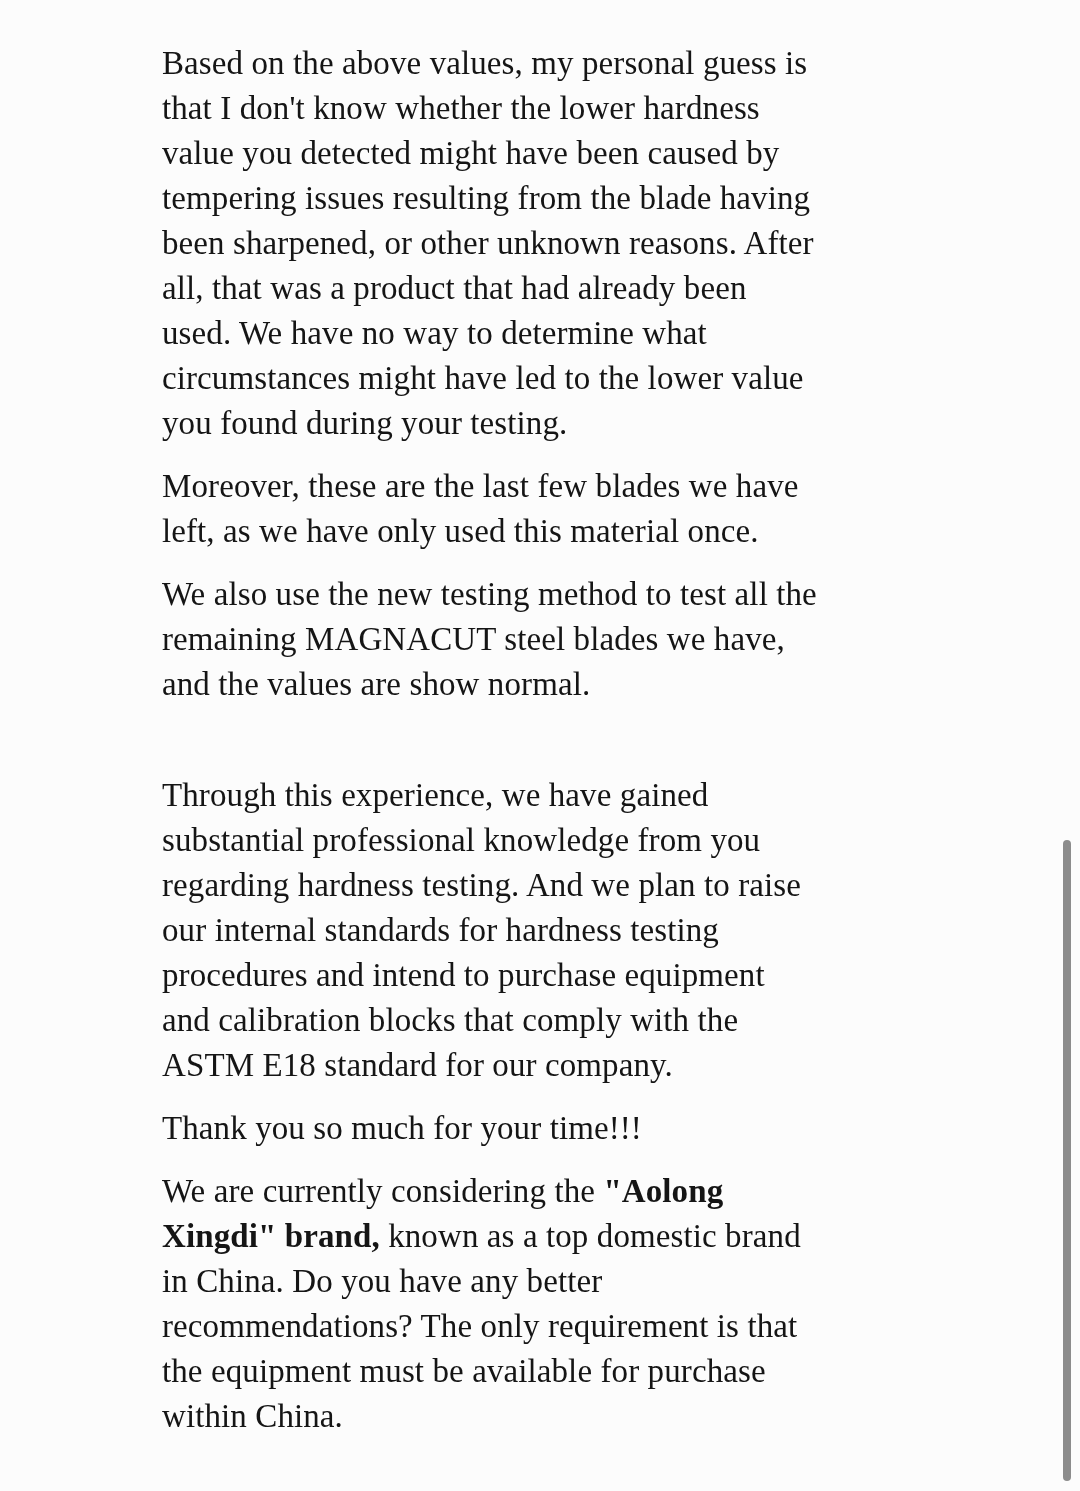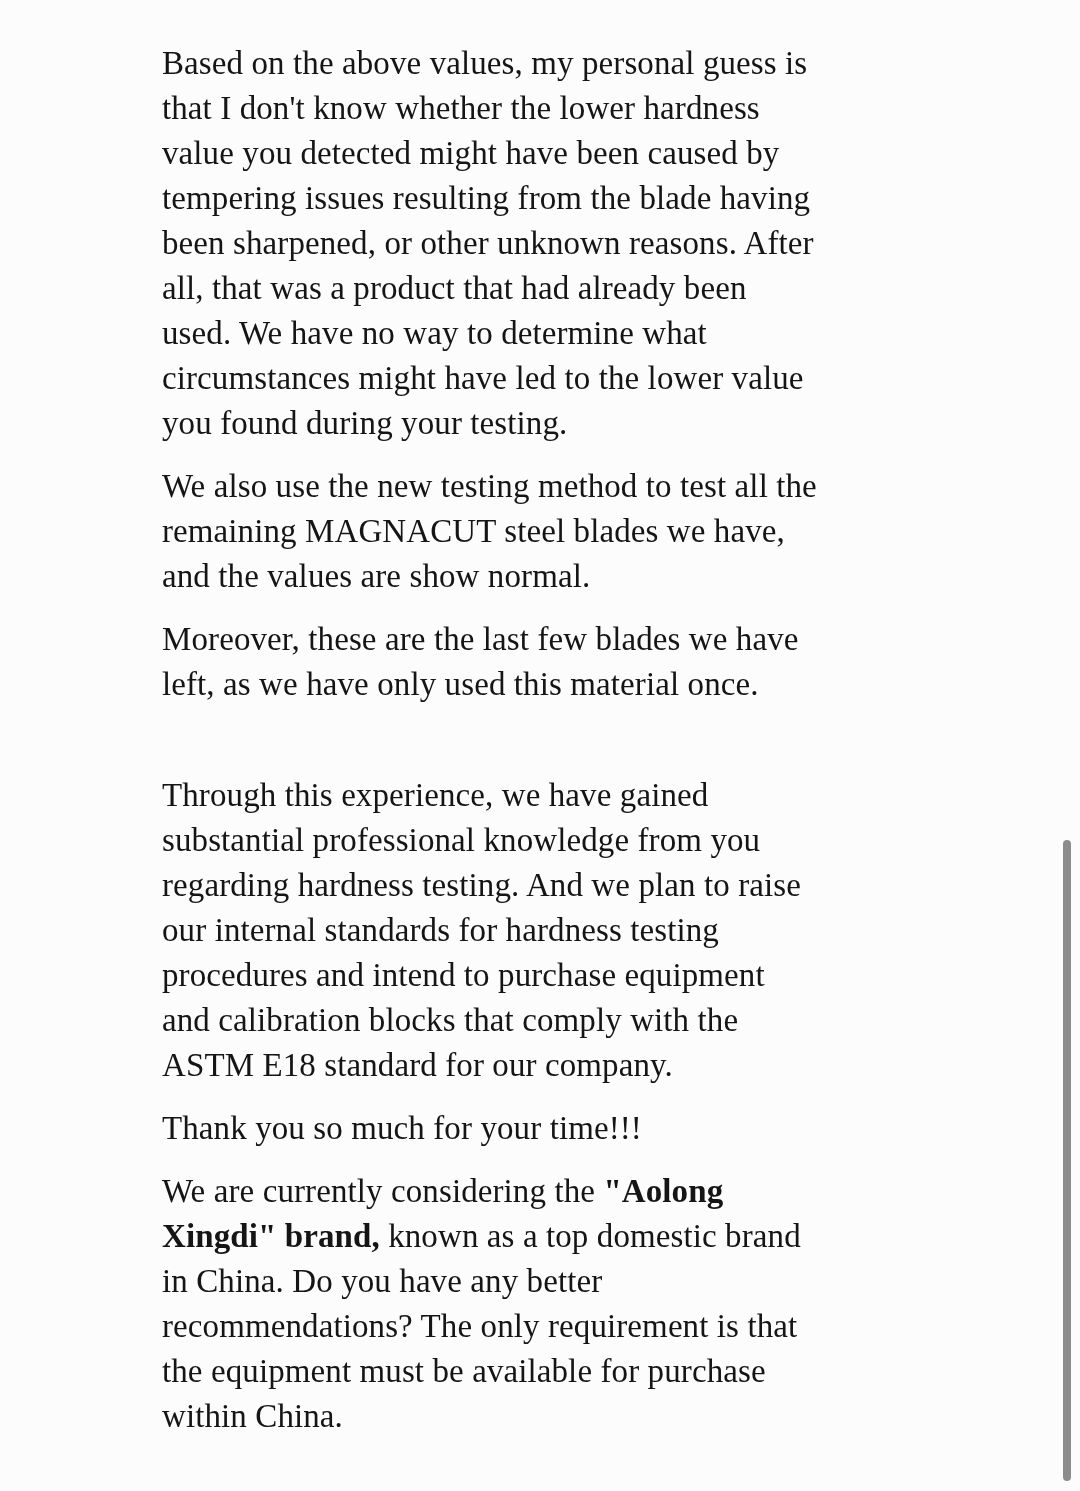--- a/index.html
+++ b/index.html
@@ -54,26 +54,26 @@
     <p class="para">Based on the above values, my personal guess is
 that I don't know whether the lower hardness
 value you detected might have been caused by
 tempering issues resulting from the blade having
 been sharpened, or other unknown reasons. After
 all, that was a product that had already been
 used. We have no way to determine what
 circumstances might have led to the lower value
 you found during your testing.</p>
 
+    <p class="para">Moreover, these are the last few blades we have
+left, as we have only used this material once.</p>
+
     <p class="para">We also use the new testing method to test all the
 remaining MAGNACUT steel blades we have,
 and the values are show normal.</p>
-
-    <p class="para">Moreover, these are the last few blades we have
-left, as we have only used this material once.</p>
 
     <div class="para-gap"></div>
 
     <p class="para">Through this experience, we have gained
 substantial professional knowledge from you
 regarding hardness testing. And we plan to raise
 our internal standards for hardness testing
 procedures and intend to purchase equipment
 and calibration blocks that comply with the
 ASTM E18 standard for our company.</p>

